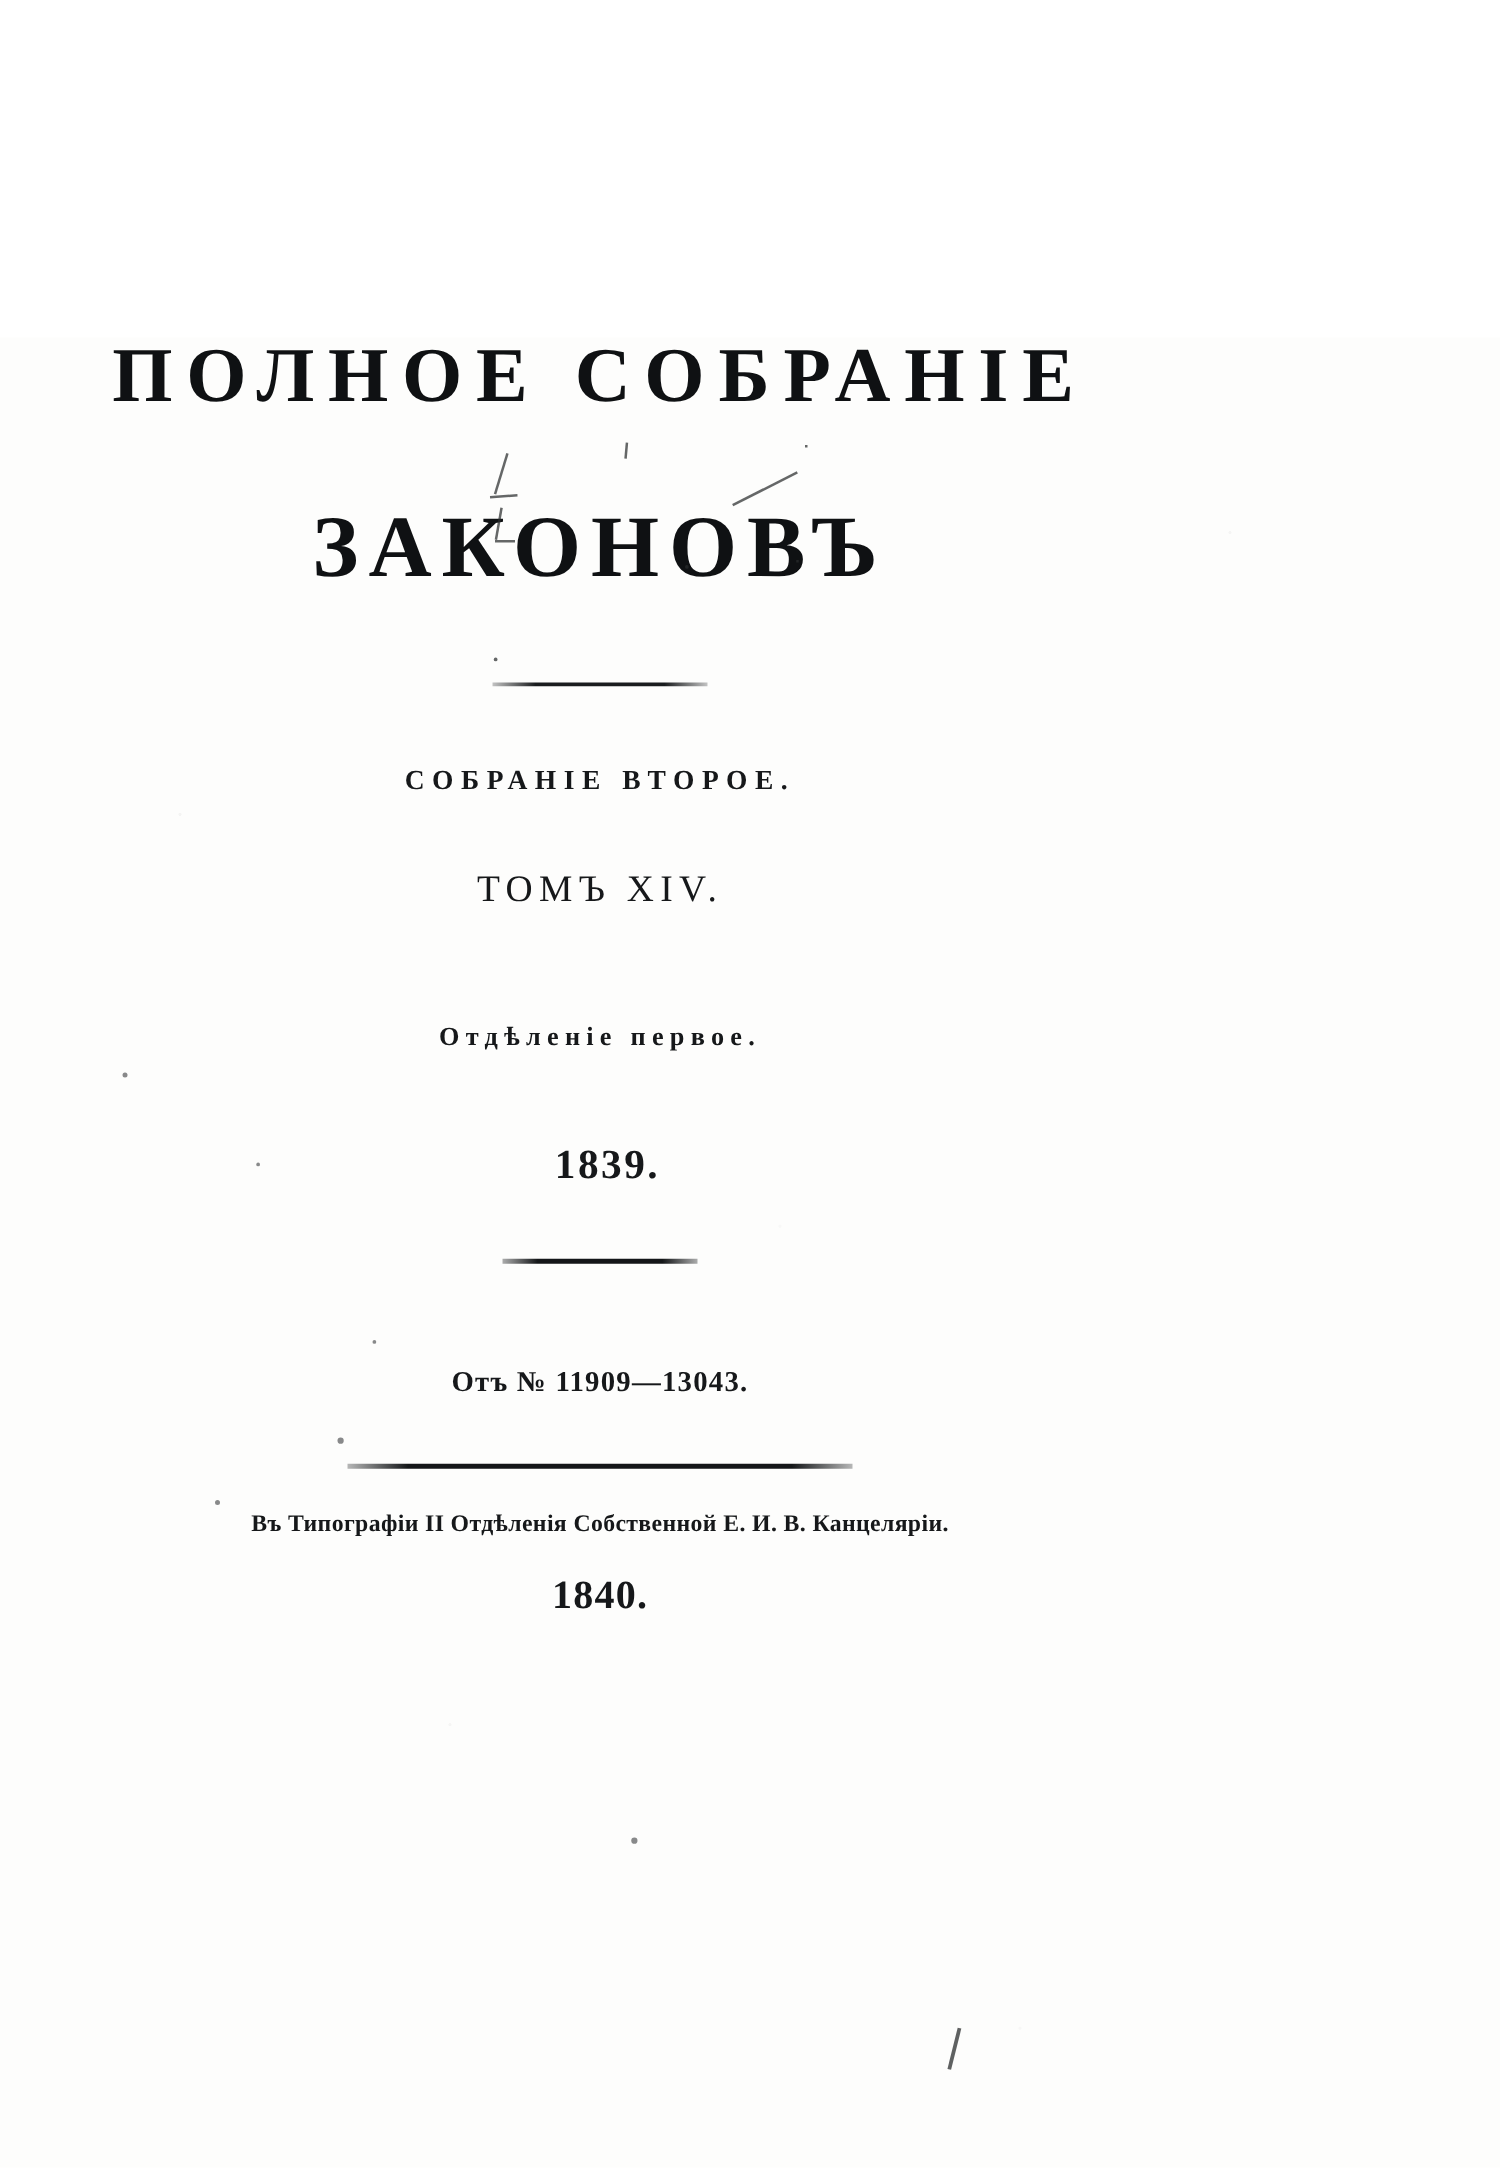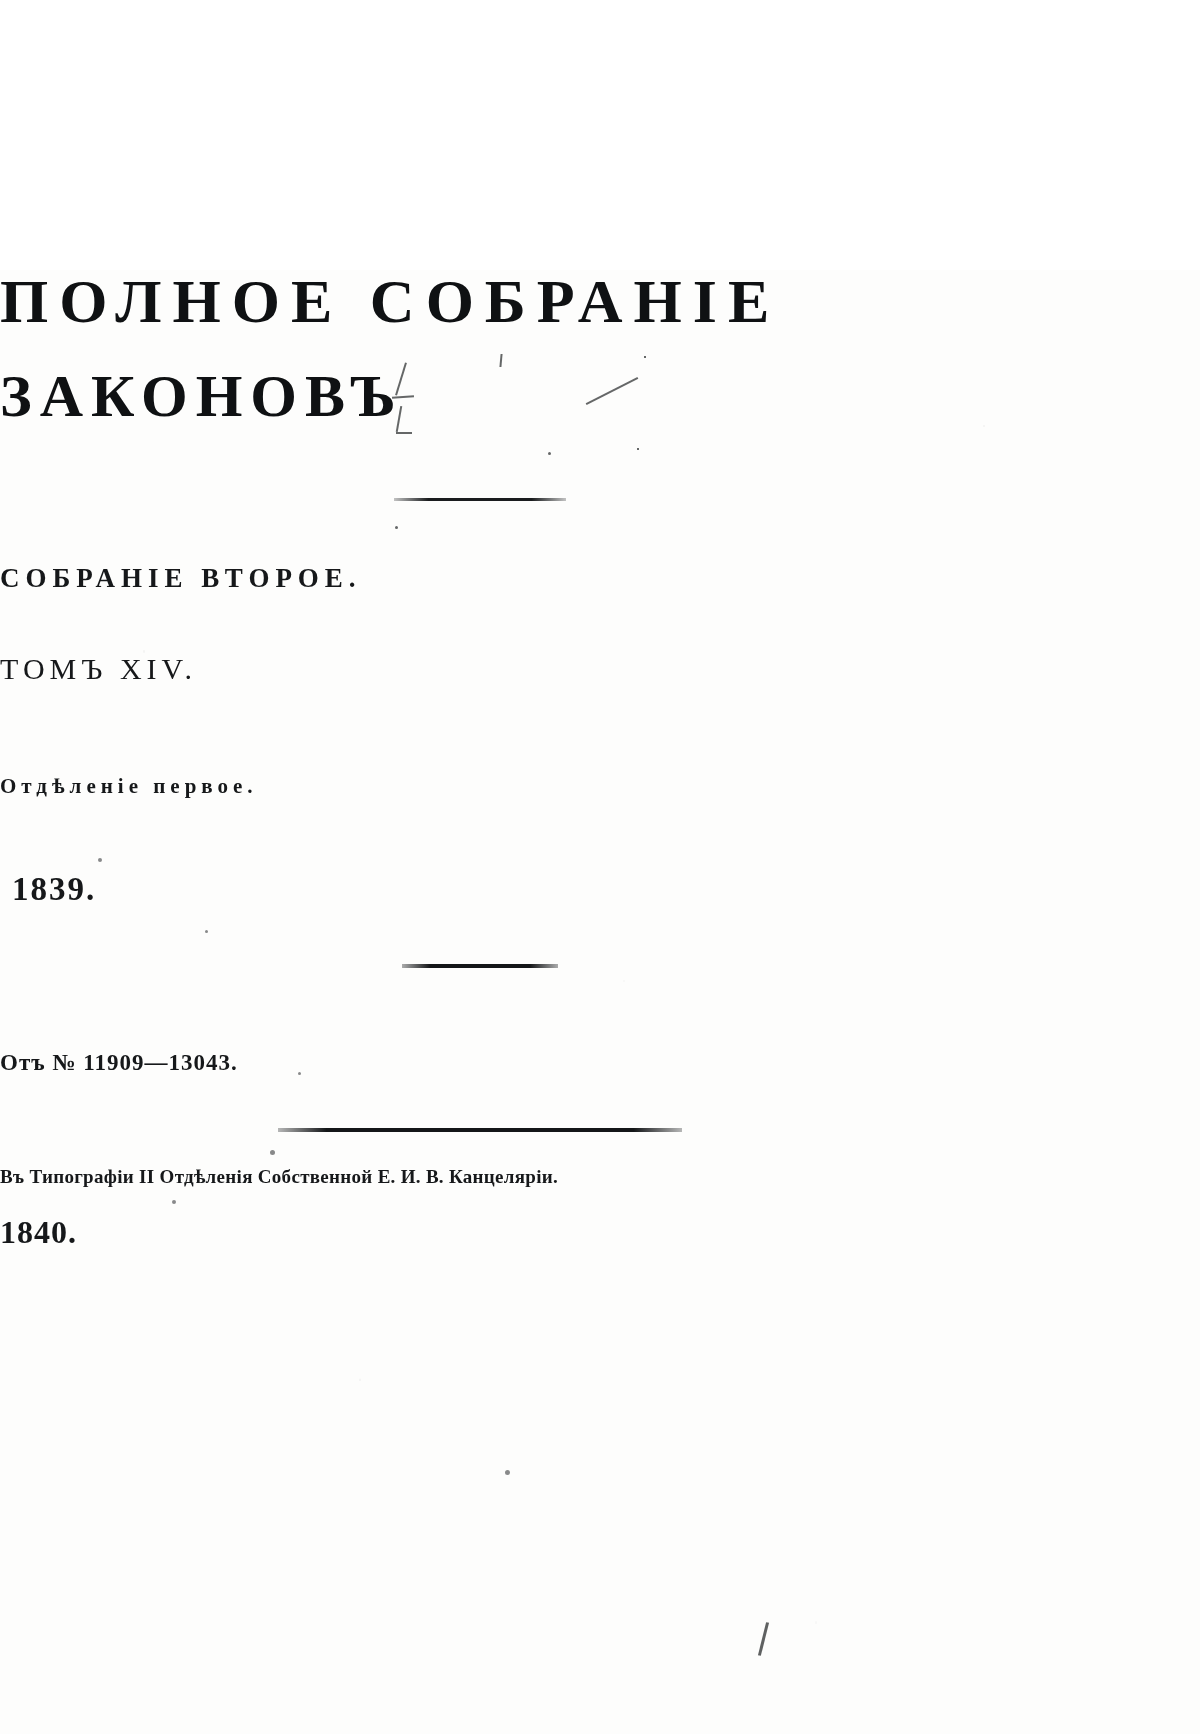--- a/index.html
+++ b/index.html
@@ -32,21 +32,21 @@
       radial-gradient(circle at 82% 9%, rgba(0,0,0,0.03) 0 1px, transparent 1.5px),
       radial-gradient(circle at 30% 64%, rgba(0,0,0,0.03) 0 1px, transparent 1.5px),
       radial-gradient(circle at 68% 78%, rgba(0,0,0,0.025) 0 1px, transparent 1.5px),
       radial-gradient(circle at 52% 41%, rgba(0,0,0,0.02) 0 1px, transparent 1.5px);
     pointer-events: none;
   }
 
   .content {
     position: relative;
     width: 960px;
-    text-align: left;
+    text-align: center;
   }
 
   
   .marks {
     position: absolute;
     top: 70px;
     left: 0;
     width: 1200px;
     height: 140px;
     pointer-events: none;
@@ -80,23 +80,23 @@
     font-weight: 700;
     color: #0f1113;
     line-height: 1;
   }
   .line1 {
     font-size: 62px;
     letter-spacing: 11px;
     margin-top: 270px;
   }
   .line2 {
-    font-size: 60px;
+    font-size: 70px;
     letter-spacing: 8px;
-    margin-top: 34px;
+    margin-top: 72px;
   }
   .line3 {
     font-size: 47px;
     letter-spacing: 9px;
     margin-top: 60px;
   }
 
   .rule {
     margin: 0 auto;
     background: #1a1c1e;
@@ -114,21 +114,21 @@
     background: linear-gradient(to right, rgba(20,22,24,.35), #141618 18%, #141618 82%, rgba(20,22,24,.35));
   }
   .rule-long {
     width: 404px;
     height: 4px;
     margin-top: 52px;
     background: linear-gradient(to right, rgba(20,22,24,.3), #141618 12%, #141618 88%, rgba(20,22,24,.3));
   }
 
   .sub-collection {
-    font-size: 27px;
+    font-size: 22px;
     font-weight: 700;
     letter-spacing: 6px;
     margin-top: 62px;
   }
   .volume {
     font-size: 30px;
     font-weight: 400;
     letter-spacing: 5px;
     margin-top: 58px;
   }

